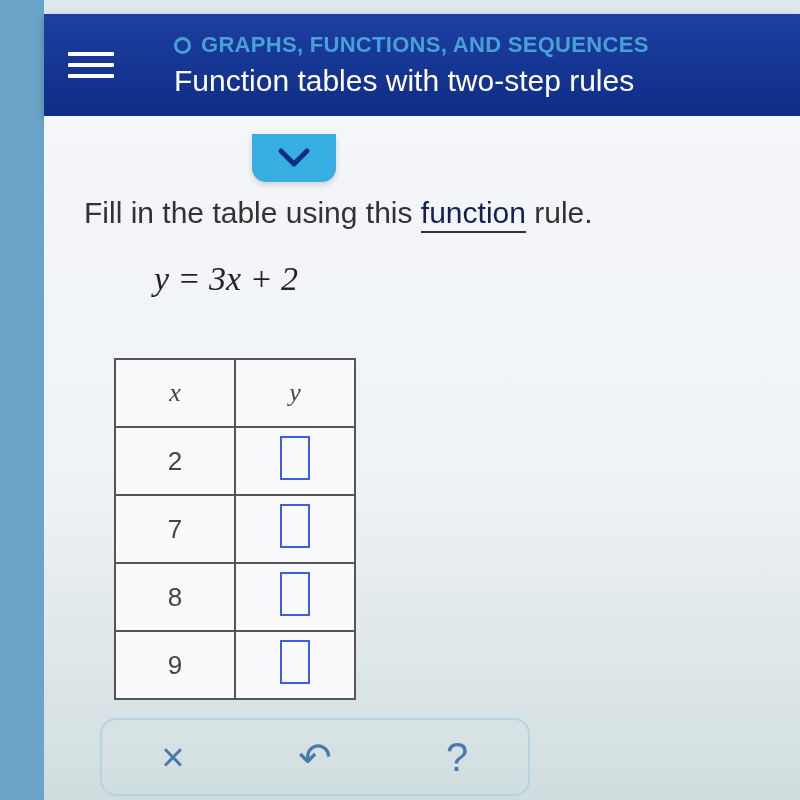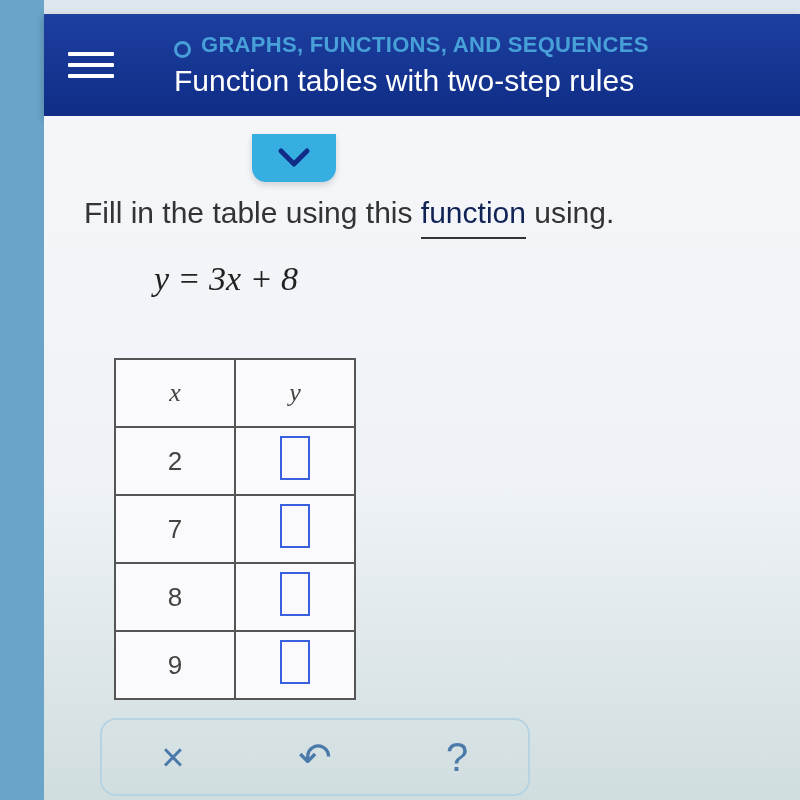--- a/index.html
+++ b/index.html
@@ -4,28 +4,28 @@
 <style>
   * { margin:0; padding:0; box-sizing:border-box; }
   html, body { width:800px; height:800px; overflow:hidden; background:#f5f8fa; font-family:Arial, Helvetica, sans-serif; }
   .screen { position:relative; width:800px; height:800px; }
   .side-strip { position:absolute; left:0; top:0; width:44px; height:800px; background:#6aa4c8; }
   .top-thin { position:absolute; left:44px; right:0; top:0; height:14px; background:#dfe7ee; }
   .header-bar { position:absolute; left:44px; right:0; top:14px; height:102px; background:linear-gradient(180deg,#1d3fa0 0%,#0f2d86 100%); display:flex; align-items:center; padding:0 28px 0 24px; box-shadow:0 3px 8px rgba(0,0,0,.25); }
   .hamburger { width:46px; height:46px; display:flex; flex-direction:column; justify-content:center; gap:7px; cursor:pointer; margin-right:60px; }
   .hamburger span { display:block; height:4px; width:46px; background:#fff; border-radius:1px; }
   .hdr-texts { display:flex; flex-direction:column; gap:6px; }
-  .hdr-breadcrumb { display:flex; align-items:flex-end; gap:10px; color:#48a0d8; font-size:22px; font-weight:700; letter-spacing:.3px; }
+  .hdr-breadcrumb { display:flex; align-items:center; gap:10px; color:#48a0d8; font-size:22px; font-weight:700; letter-spacing:.3px; }
   .hdr-breadcrumb .circ { width:17px; height:17px; border:3px solid #48a0d8; border-radius:50%; display:inline-block; }
   .hdr-title { color:#fff; font-size:30px; font-weight:400; }
   .content { position:absolute; left:44px; right:0; top:116px; bottom:0; background:linear-gradient(180deg,#f5f6fa 0%, #eef2f6 55%, #d0ddde 100%); padding:18px 22px 0 40px; }
   .tab-pull { width:84px; height:48px; background:#37aee2; border-bottom-left-radius:14px; border-bottom-right-radius:14px; display:flex; align-items:center; justify-content:center; margin:0 0 14px 168px; cursor:pointer; box-shadow:0 3px 6px rgba(0,0,0,.15); }
   .tab-pull svg { stroke:#0f2d86; }
   .instruction { font-size:30px; color:#333; margin-bottom:30px; }
-  .instruction .link { color:#125; border-bottom:2px solid #333; padding-bottom:8px; cursor:pointer; }
+  .instruction .link { color:#125; border-bottom:2px solid #333; padding-bottom:2px; cursor:pointer; }
   .equation { font-family:'Times New Roman', Times, serif; font-style:italic; font-size:34px; color:#222; margin-left:70px; margin-bottom:60px; }
   table.ft { border-collapse:collapse; margin-left:30px; }
   table.ft th, table.ft td { border:2px solid #555; width:120px; height:68px; text-align:center; vertical-align:middle; font-size:26px; color:#444; background:#fafafc; }
   table.ft th { font-family:'Times New Roman', serif; font-style:italic; font-weight:400; }
   .input-box { display:inline-block; width:30px; height:44px; border:2px solid #3a5fe0; background:transparent; cursor:text; }
   .toolbar { width:430px; height:78px; margin-top:18px; margin-left:16px; border:2px solid #b6d3e4; border-radius:16px; display:flex; align-items:center; justify-content:space-around; background:transparent; }
   .tool-btn { color:#4a7aa9; font-size:40px; font-family:Arial, sans-serif; cursor:pointer; display:flex; align-items:center; justify-content:center; width:60px; height:60px; }
 </style>
 </head>
 <body>
@@ -51,24 +51,24 @@
 
   <div class="content">
 
     <div class="tab-pull">
       <svg width="34" height="22" viewBox="0 0 34 22" fill="none">
         <polyline points="4,4 17,17 30,4" stroke-width="5" stroke-linecap="round" stroke-linejoin="round"></polyline>
       </svg>
     </div>
 
     <div class="instruction">
-      <span>Fill in the table using this </span><span class="link">function</span><span> using.</span>
+      <span>Fill in the table using this </span><span class="link">function</span><span> rule.</span>
     </div>
 
-    <div class="equation">y = 3x + 8</div>
+    <div class="equation">y = 3x + 2</div>
 
     <table class="ft">
       <tbody>
           <tr>
         <th>x</th>
         <th>y</th>
       </tr>
       <tr>
         <td>2</td>
         <td><span class="input-box"></span></td>

